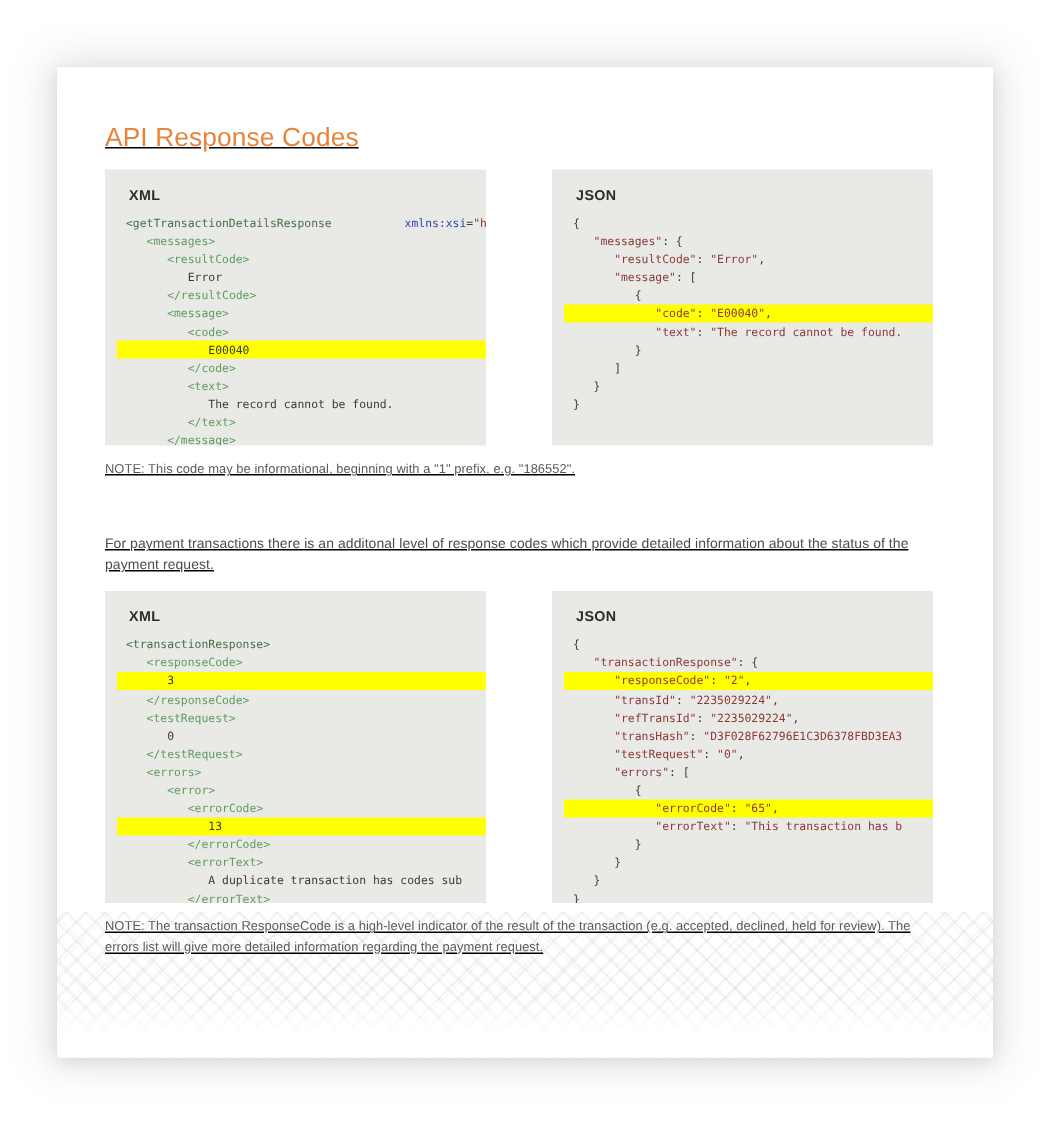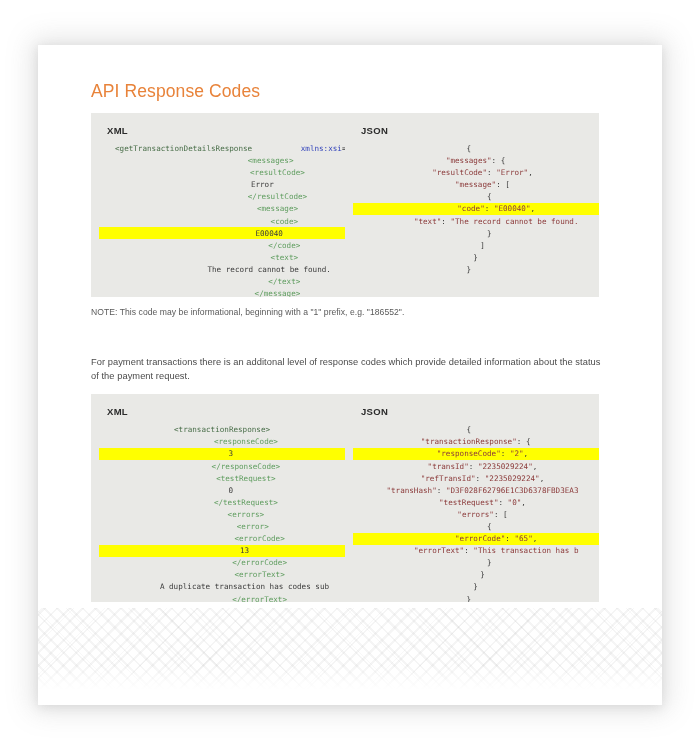--- a/index.html
+++ b/index.html
@@ -78,21 +78,22 @@
     top: 620px;
     width: 624px;
     height: 40px;
     background: linear-gradient(to bottom, rgba(255,255,255,0) 0%, #ffffff 62%);
     z-index: 1;
   }
 
   .content {
     position: relative;
     z-index: 2;
-    padding: 0 53px;
+    padding: 0 32px;
+    text-decoration: underline;
   }
 
   
   h2.section-title {
     color: #e8833a;
     font-size: 17.5px;
     font-weight: 400;
     letter-spacing: .1px;
     margin: 0;
     padding: 0;
@@ -112,22 +113,22 @@
     color: #5a5a5a;
     font-size: 8.6px;
     line-height: 1.55;
     margin: 9px 0 0 0;
     letter-spacing: .04px;
   }
 
   
   .code-row {
     display: flex;
+    gap: 44px;
     margin-top: 11px;
-    text-align: center;
   }
   .code-pane {
     position: relative;
     width: 254px;
     background: #e9e9e6;
     overflow: hidden;
     flex: 0 0 254px;
   }
   .pane-1 { height: 184px; }
   .pane-2 { height: 208px; }
@@ -162,22 +163,22 @@
   .hl {
     position: absolute;
     left: 8px;
     width: 246px;
     height: 12px;
     background: #ffff00;
     z-index: 1;
   }
 
   
-  .tag   { color: #5f9d5f; margin-left: 44px; }
-  .tag-d { color: #4a6f4a; margin-left: 10px; }
+  .tag   { color: #5f9d5f; }
+  .tag-d { color: #4a6f4a; }
   .attr  { color: #3344bb; margin-left: 44px; }
   .val   { color: #8b3a3a; }
   .txt   { color: #3b3b3b; }
   .key   { color: #8b3a3a; }
   .str   { color: #8b3a3a; }
   .punc  { color: #3b3b3b; }
   .num   { color: #3b3b3b; }
 </style>
 </head>
 <body>
@@ -286,17 +287,18 @@
             <span class="key">"errorCode"</span><span class="punc">:</span> <span class="str">"65"</span><span class="punc">,</span>
             <span class="key">"errorText"</span><span class="punc">:</span> <span class="str">"This transaction has b</span>
          <span class="punc">}</span>
       <span class="punc">}</span>
    <span class="punc">}</span>
 <span class="punc">}</span></pre>
           </div>
 
         </div>
 
+        <p class="note">NOTE: The transaction ResponseCode is a high-level indicator of the result of the transaction (e.g. accepted, declined, held for review). The errors list will give more detailed information regarding the payment request.</p>
       </section>
 
     </div>
   </div>
 </div>
 
 </body></html>

